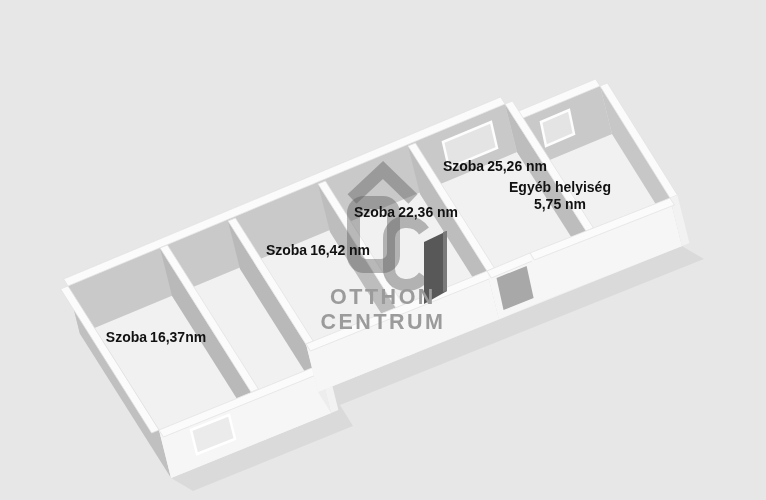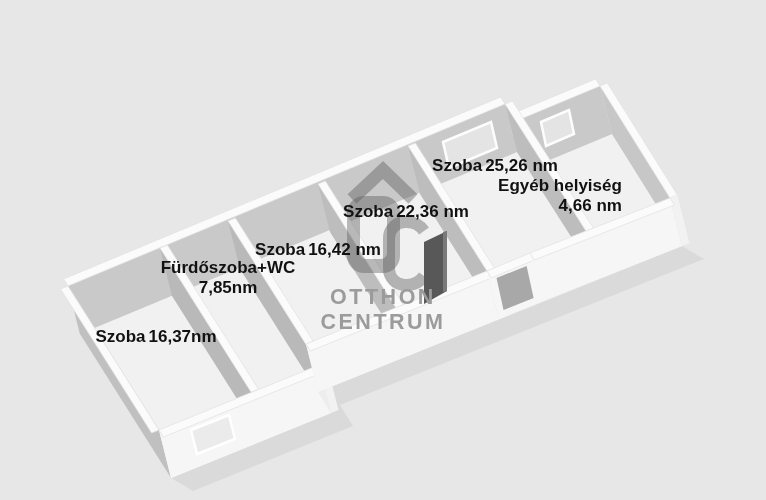--- a/index.html
+++ b/index.html
@@ -34,21 +34,21 @@
     fill:#9b9b9b;
     font-family:"Liberation Sans", sans-serif;
     font-weight:bold;
     font-size:21.5px;
     letter-spacing:2.5px;
   }
   .room-label{
     position:absolute;
     transform:translate(-50%,-50%);
     color:#111111;
-    font-size:17px;
+    font-size:14px;
     font-weight:bold;
     line-height:1.2;
     text-align:center;
     white-space:nowrap;
     z-index:3;
   }
   .room-label .area{margin-left:3px;}
   .room-label.stacked .area{display:block;margin-left:0;}
 </style>
 </head>
@@ -168,33 +168,30 @@
       </g>
       <text class="wm-text" x="383" y="304" text-anchor="middle">OTTHON</text>
       <text class="wm-text" x="383" y="329" text-anchor="middle">CENTRUM</text>
     </g>
   </svg>
 
   <div class="room-label" style="left:156px;top:337px;">
     <span>Szoba</span><span class="area">16,37nm</span>
   </div>
 
-  <div class="room-label stacked" style="left:228px;top:278px;">
-    <span>Fürdőszoba+WC</span><span class="area">7,85nm</span>
-  </div>
 
   <div class="room-label" style="left:318px;top:250px;">
     <span>Szoba</span><span class="area">16,42 nm</span>
   </div>
 
   <div class="room-label" style="left:406px;top:212px;">
     <span>Szoba</span><span class="area">22,36 nm</span>
   </div>
 
   <div class="room-label" style="left:495px;top:166px;">
     <span>Szoba</span><span class="area">25,26 nm</span>
   </div>
 
-  <div class="room-label stacked" style="left:560px;top:196px;text-align:right;">
-    <span>Egyéb helyiség</span><span class="area">4,66 nm</span>
+  <div class="room-label stacked" style="left:560px;top:196px;">
+    <span>Egyéb helyiség</span><span class="area">5,75 nm</span>
   </div>
 
 </div>
 
 </body></html>

